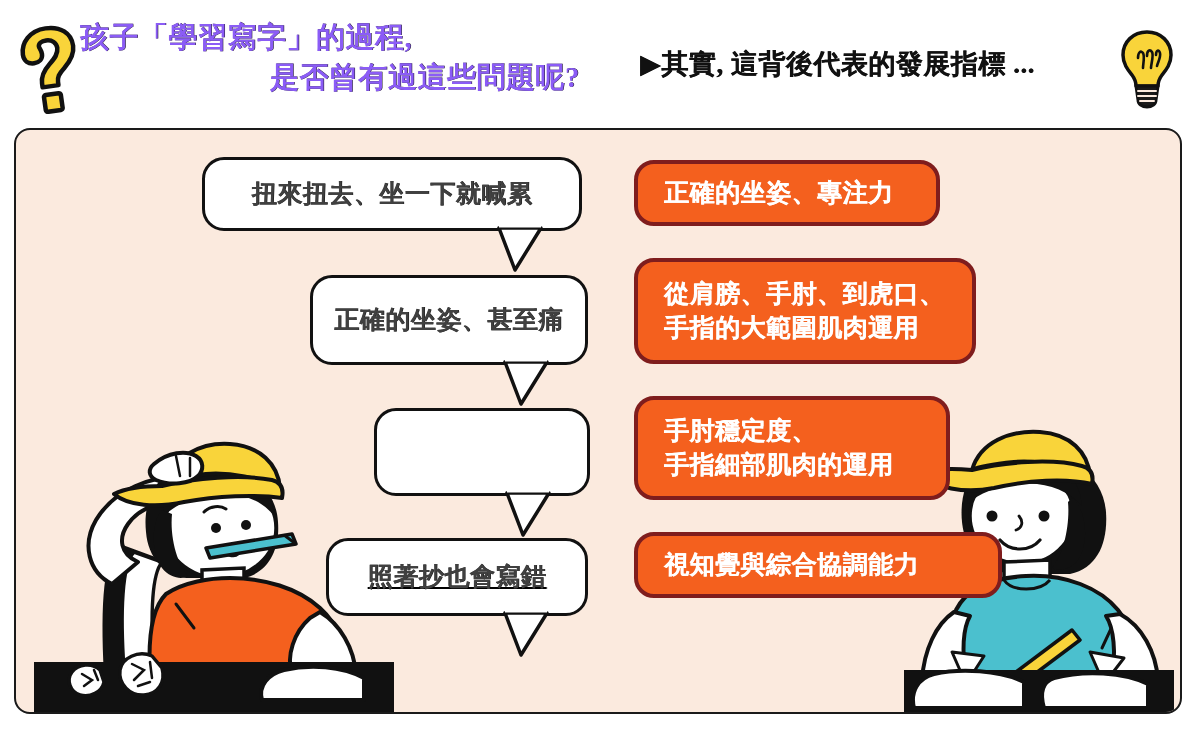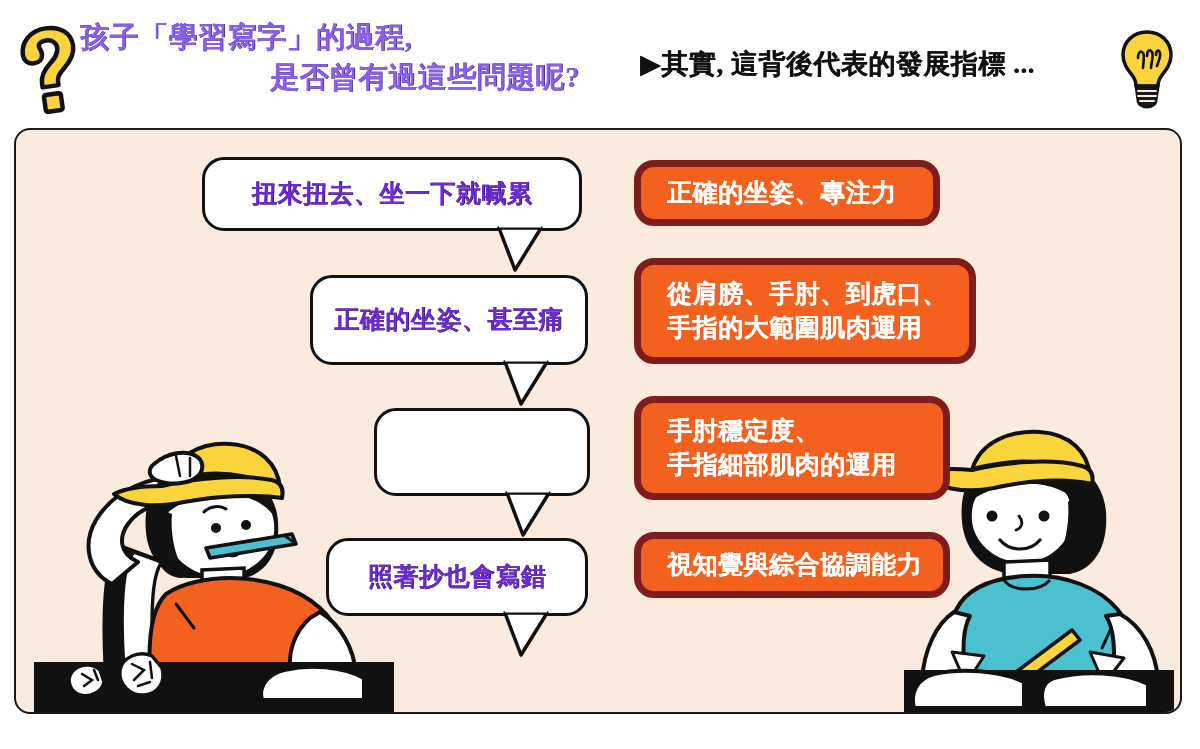--- a/index.html
+++ b/index.html
@@ -91,42 +91,42 @@
     position: absolute;
     background: #ffffff;
     border: 3px solid #111111;
     border-radius: 22px;
     display: flex;
     align-items: center;
     justify-content: center;
     z-index: 6;
   }
   .bubble-text {
-    color: #6d28d9;
+    color: #404040;
     font-weight: bold;
     font-size: 25px;
     line-height: 30px;
     letter-spacing: 0.5px;
     white-space: nowrap;
     text-shadow: 0.5px 0 0 #111;
   }
   .bubble .tail {
     position: absolute;
     width: 46px;
     height: 44px;
     bottom: -44px;
     right: 36px;
     overflow: visible;
   }
 
   
   .card {
     position: absolute;
     background: #F4601E;
-    border: 7px solid #7f1d1d;
+    border: 4px solid #7f1d1d;
     border-radius: 20px;
     display: flex;
     align-items: center;
     justify-content: flex-start;
     padding-left: 26px;
     z-index: 6;
   }
   .card-text {
     color: #ffffff;
     font-weight: bold;
@@ -317,21 +317,21 @@
       </svg>
     </div>
 
     <div class="bubble" style="left:358px; top:278px; width:216px; height:88px;">
       <svg class="tail" viewBox="0 0 46 44">
         <path d="M2 0 L44 0 L18 42 Z" fill="#ffffff" stroke="#111111" stroke-width="3.5" stroke-linejoin="round"></path>
         <path d="M2 -4 L44 -4" stroke="#ffffff" stroke-width="7"></path>
       </svg>
     </div>
 
-    <div class="bubble" style="left:310px; top:408px; width:262px; height:78px;">
+    <div class="bubble" style="left:310px; top:408px; width:262px; height:78px;text-decoration:underline;">
       <span class="bubble-text">照著抄也會寫錯</span>
       <svg class="tail" viewBox="0 0 46 44">
         <path d="M2 0 L44 0 L18 42 Z" fill="#ffffff" stroke="#111111" stroke-width="3.5" stroke-linejoin="round"></path>
         <path d="M2 -4 L44 -4" stroke="#ffffff" stroke-width="7"></path>
       </svg>
     </div>
 
     <div class="card" style="left:618px; top:30px; width:306px; height:66px;">
       <span class="card-text">正確的坐姿、專注力</span>
     </div>
@@ -339,18 +339,18 @@
     <div class="card" style="left:618px; top:266px; width:316px; height:104px;">
       <span class="card-text">手肘穩定度、
 手指細部肌肉的運用</span>
     </div>
 
     <div class="card" style="left:618px; top:128px; width:342px; height:106px;">
       <span class="card-text">從肩膀、手肘、到虎口、
 手指的大範圍肌肉運用</span>
     </div>
 
-    <div class="card" style="left:618px; top:402px; width:316px; height:66px;">
+    <div class="card" style="left:618px; top:402px; width:368px; height:66px;">
       <span class="card-text">視知覺與綜合協調能力</span>
     </div>
 
   </div>
 </div>
 
 </body></html>

